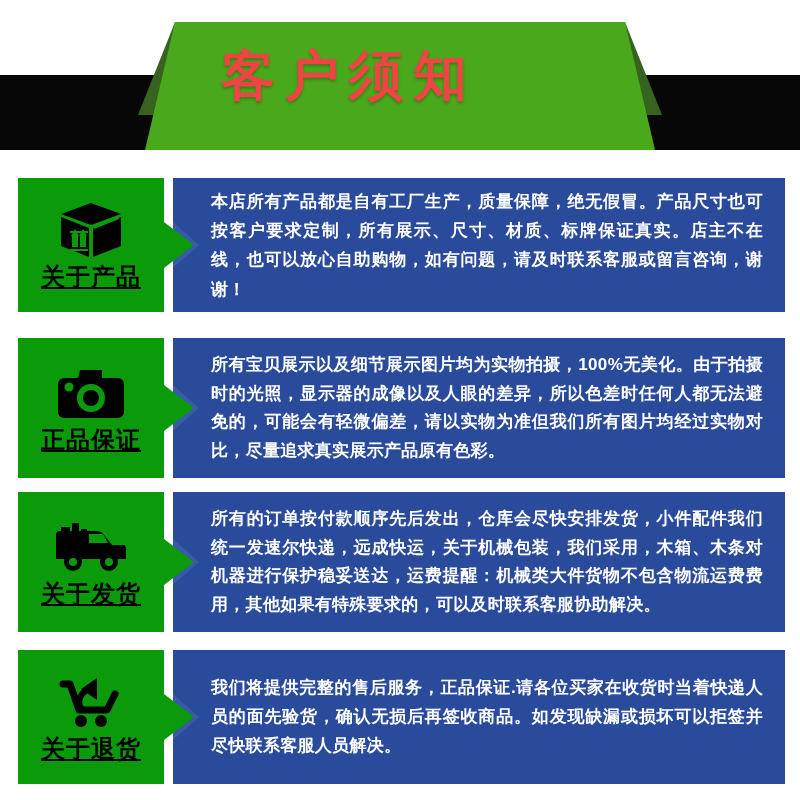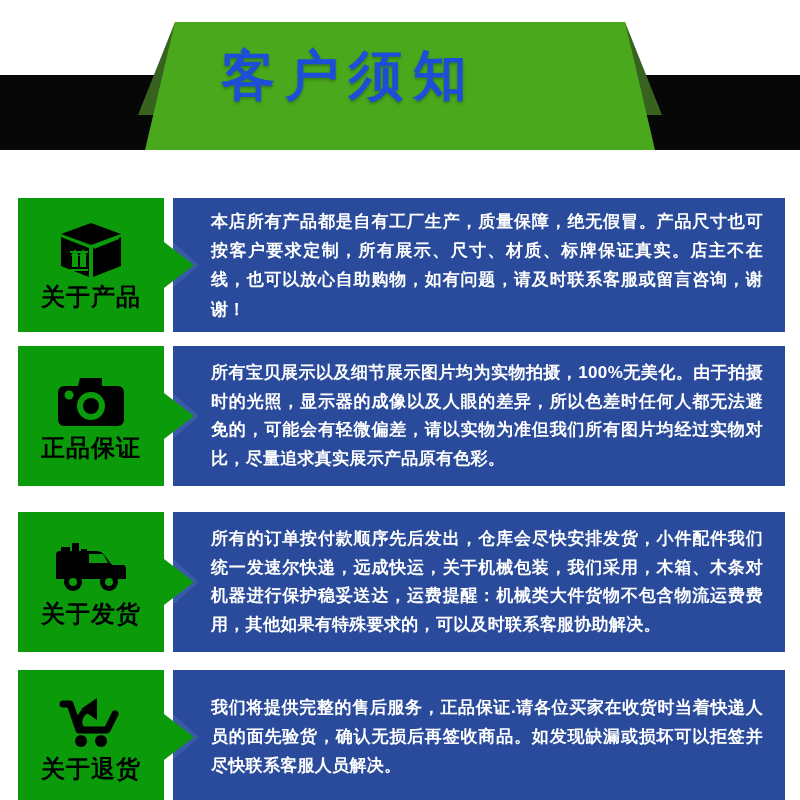--- a/index.html
+++ b/index.html
@@ -22,40 +22,39 @@
     width:800px; height:160px;
   }
   #banner svg { display:block; width:800px; height:160px; }
   #banner-title {
     position:absolute;
     left:0; top:0;
     width:688px; height:150px;
     display:flex;
     align-items:center;
     justify-content:center;
-    color:#1d4ed8;
+    color:#ef4444;
     font-size:54px;
     font-weight:bold;
     letter-spacing:10px;
     text-indent:10px;
     line-height:1;
     padding-top:0;
     text-shadow:0 2px 3px rgba(0,0,0,.25);
     pointer-events:none;
   }
 
   
   .row {
     position:absolute;
     left:0;
     width:800px;
-    margin-top:20px;
   }
   .row-0 { top:178px; height:134px; }
-  .row-1 { top:326px; height:140px; }
+  .row-1 { top:338px; height:140px; }
   .row-2 { top:492px; height:140px; }
   .row-3 { top:650px; height:134px; }
 
   
   .label-tile {
     position:absolute;
     left:18px; top:0;
     width:176px;
     height:100%;
   }
@@ -66,20 +65,21 @@
   .label-bg svg { display:block; width:176px; height:100%; }
   .label-inner {
     position:absolute;
     left:0; top:0;
     width:146px; height:100%;
     display:flex;
     flex-direction:column;
     align-items:center;
     justify-content:center;
     gap:4px;
+    text-decoration:underline;
   }
   .label-icon {
     width:78px; height:60px;
     display:flex;
     align-items:center;
     justify-content:center;
   }
   .label-icon svg { display:block; }
   .label-text {
     color:#000000;

